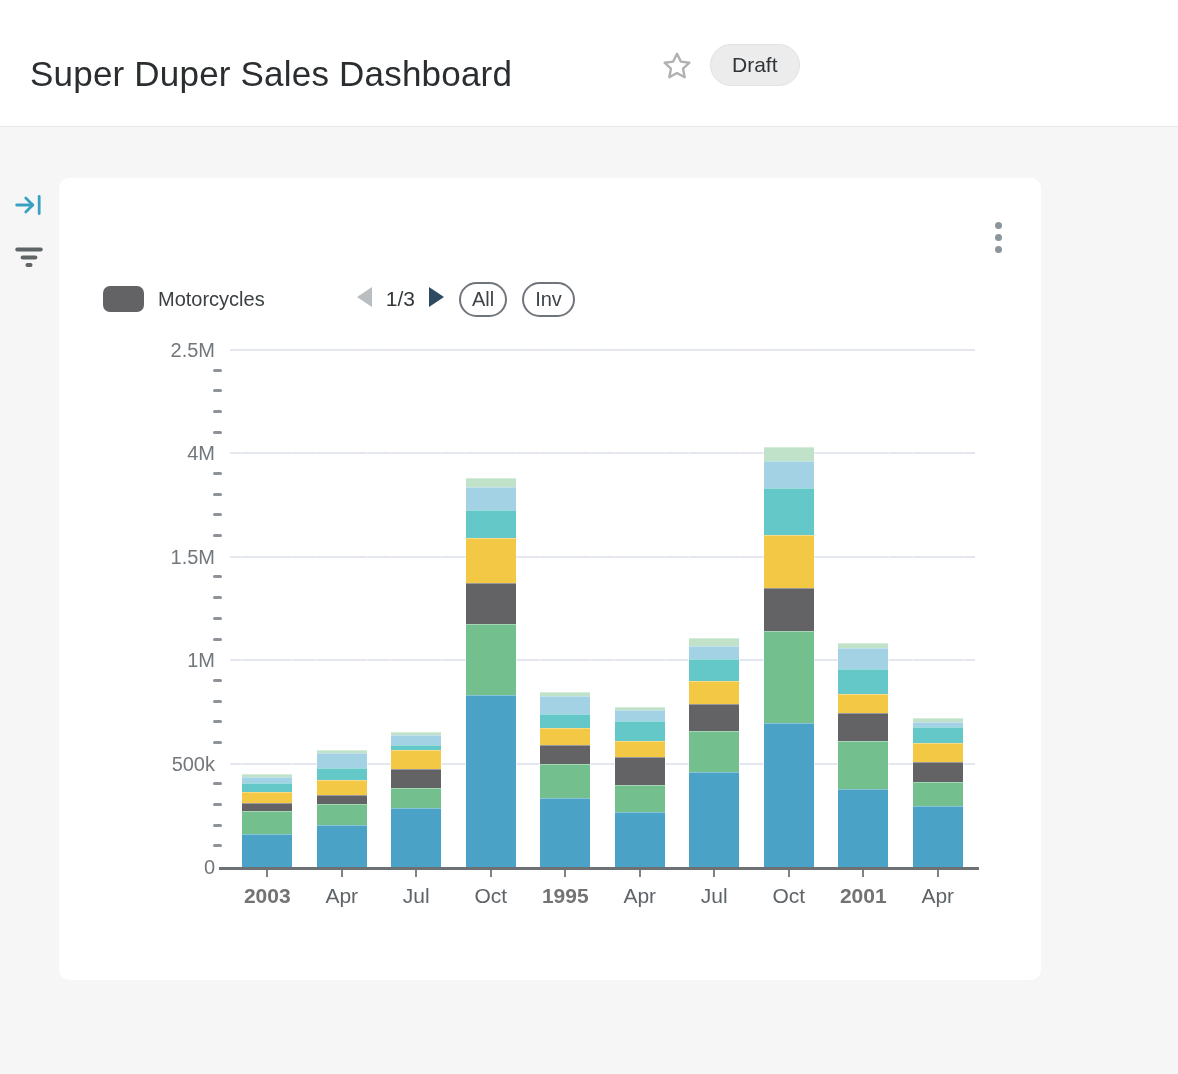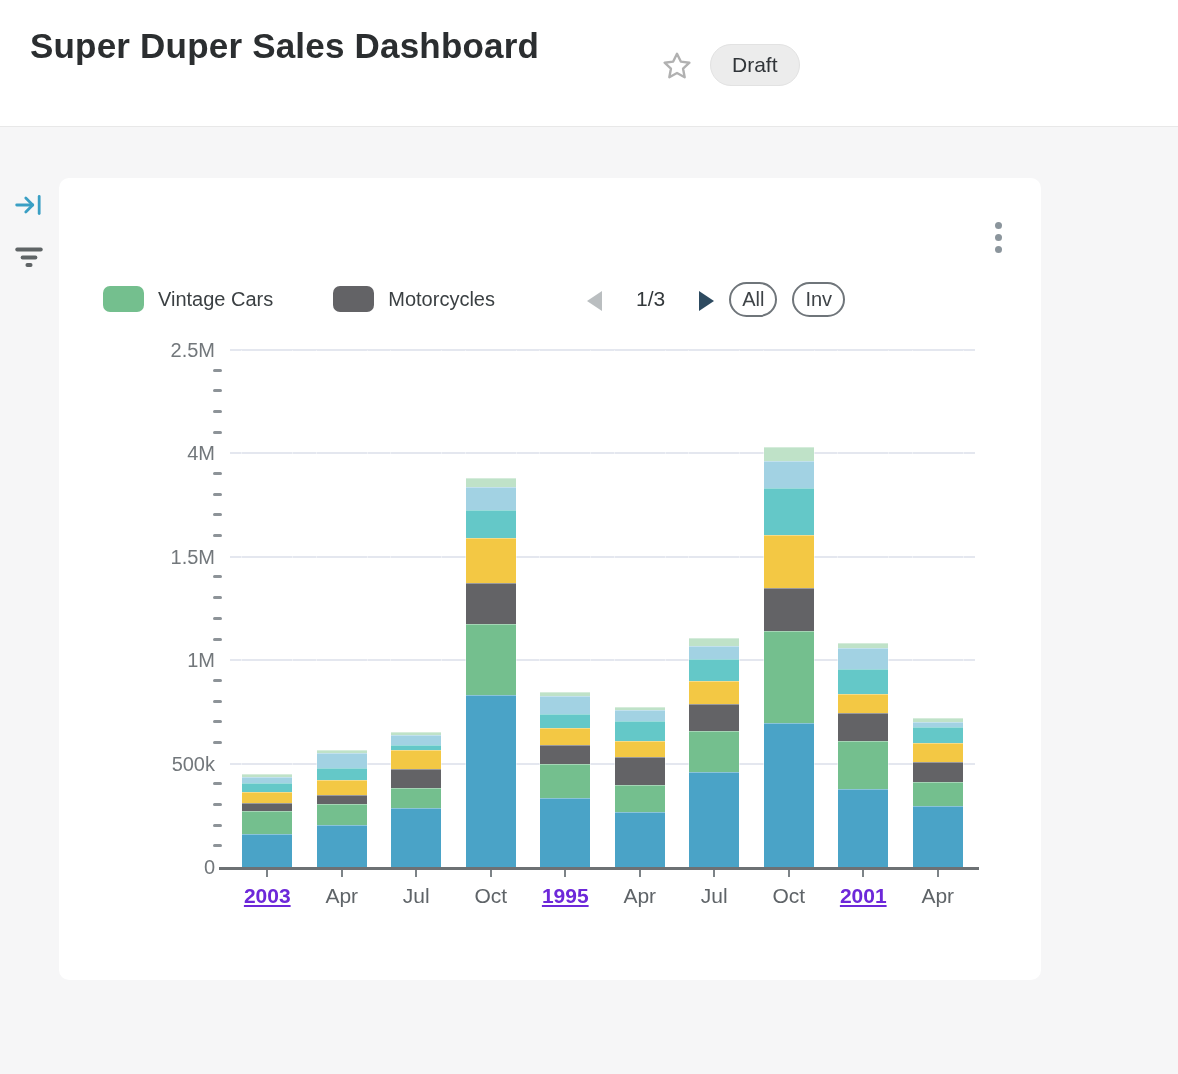--- a/index.html
+++ b/index.html
@@ -10,22 +10,22 @@
     position:relative;
     overflow:hidden;
   }
 
   
   .top-header {
     position:absolute; left:0; top:0; width:1178px; height:127px;
     background:#ffffff; border-bottom:1px solid #e8e8e8;
   }
   .page-title {
-    position:absolute; left:30px; top:26px;
-    font-size:35px; font-weight:700; color:#2b2e30; letter-spacing:.2px;
+    position:absolute; left:30px; top:54px;
+    font-size:35px; font-weight:400; color:#2b2e30; letter-spacing:.2px;
   }
   .star-btn { position:absolute; left:661px; top:50px; width:32px; height:32px; cursor:pointer; }
   .status-badge {
     position:absolute; left:710px; top:44px;
     background:#ececec; border:1px solid #e2e2e2; border-radius:22px;
     padding:8px 21px; font-size:21px; color:#313539;
   }
 
   
   .side-icon { position:absolute; width:30px; height:30px; cursor:pointer; }
@@ -49,21 +49,21 @@
   .kebab span { width:7px; height:7px; border-radius:50%; background:#8b959c; }
 
   
   .legend-row {
     position:absolute; left:44px; top:103px; right:30px; height:36px;
     display:flex; align-items:center;
   }
   .legend-item { display:flex; align-items:center; margin-right:60px; cursor:pointer; }
   .legend-swatch { width:41px; height:26px; border-radius:7px; margin-right:14px; }
   .legend-label { font-size:20px; color:#3b4043; }
-  .pager { display:flex; align-items:flex-end; margin-left:32px;gap:20px; }
+  .pager { display:flex; align-items:flex-start; margin-left:32px; }
   .tri { width:0; height:0; cursor:pointer; }
   .tri-prev { border-top:10px solid transparent; border-bottom:10px solid transparent; border-right:15px solid #babec0; }
   .tri-next { border-top:10px solid transparent; border-bottom:10px solid transparent; border-left:15px solid #2d4a60; }
   .pager-text { font-size:21px; color:#33383b; margin:0 14px; }
   .pill-btn {
     margin-left:15px; height:35px; padding:0 11px;
     border:2px solid #6f757a; border-radius:18px; background:transparent;
     font-family:"Liberation Sans", sans-serif; font-size:20px; color:#3e4347;
     display:flex; align-items:center; cursor:pointer;
   }
@@ -93,21 +93,21 @@
     border-right:1px solid rgba(255,255,255,0.45);
   }
   .seg { width:100%; border-top:1px solid rgba(255,255,255,0.35); cursor:pointer; }
   .xtick {
     position:absolute; top:calc(100% + 3px); width:2px; height:7px; background:#7d8387;
   }
   .xlabel {
     position:absolute; top:calc(100% + 17px); width:76px; text-align:center;
     font-size:21px; color:#5f6468;
   }
-  .xlabel.bold { font-weight:700; color:#6d28d9;text-decoration:underline; }
+  .xlabel.bold { font-weight:700; color:#737373; }
 </style>
 </head>
 <body>
 
 <div class="top-header">
   <div class="page-title">Super Duper Sales Dashboard</div>
   <div class="star-btn">
     <svg width="32" height="32" viewBox="0 0 24 24" fill="none" stroke="#b1b1b1" stroke-width="1.8" stroke-linejoin="round">
       <path d="M12 2.8l2.85 5.9 6.45.85-4.75 4.45 1.2 6.4L12 17.3l-5.75 3.1 1.2-6.4L2.7 9.55l6.45-.85z"></path>
     </svg>
@@ -131,24 +131,20 @@
 </div>
 
 <div class="card">
   <div class="kebab">
       <span></span>
       <span></span>
       <span></span>
     </div>
 
   <div class="legend-row">
-    <div class="legend-item">
-      <span class="legend-swatch" style="background:#74bf8e"></span>
-      <span class="legend-label">Vintage Cars</span>
-    </div>
     <div class="legend-item">
       <span class="legend-swatch" style="background:#636366"></span>
       <span class="legend-label">Motorcycles</span>
     </div>
     <div class="pager">
       <div class="tri tri-prev"></div>
       <div class="pager-text">1/3</div>
       <div class="tri tri-next"></div>
     </div>
     <button class="pill-btn">All</button>

